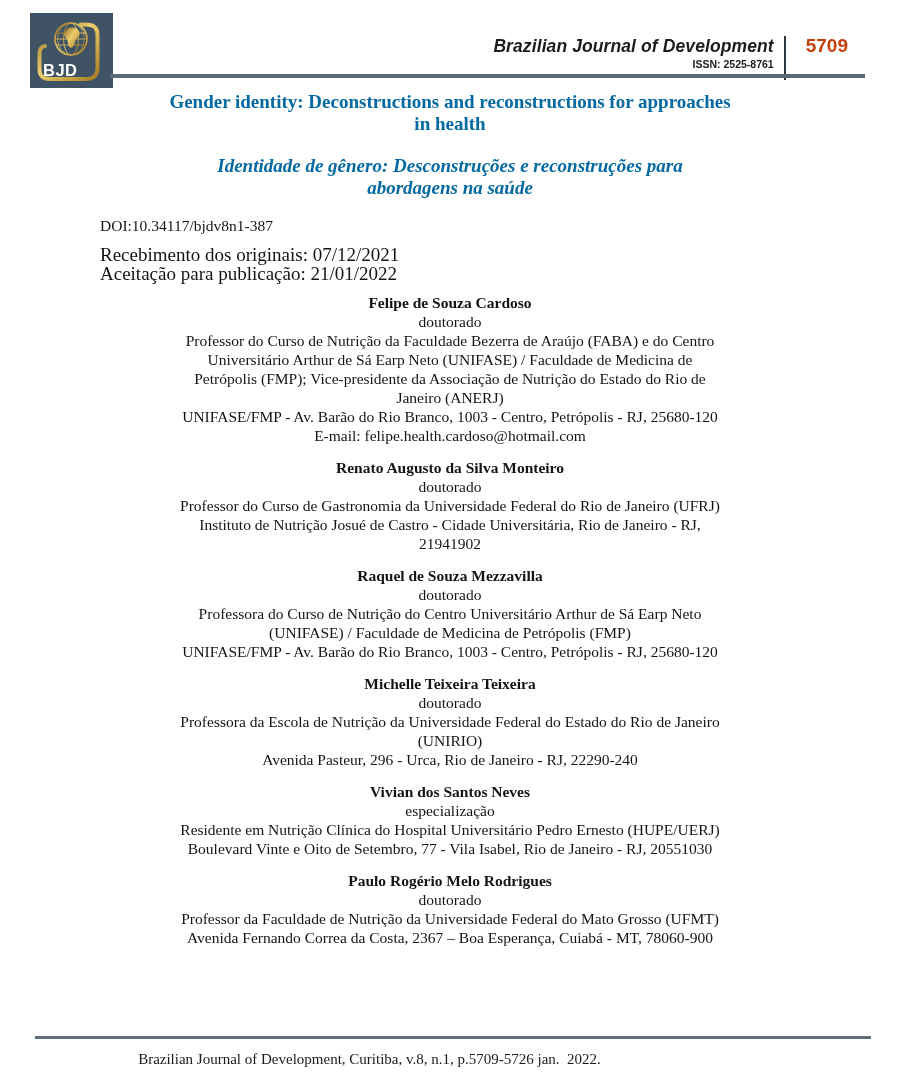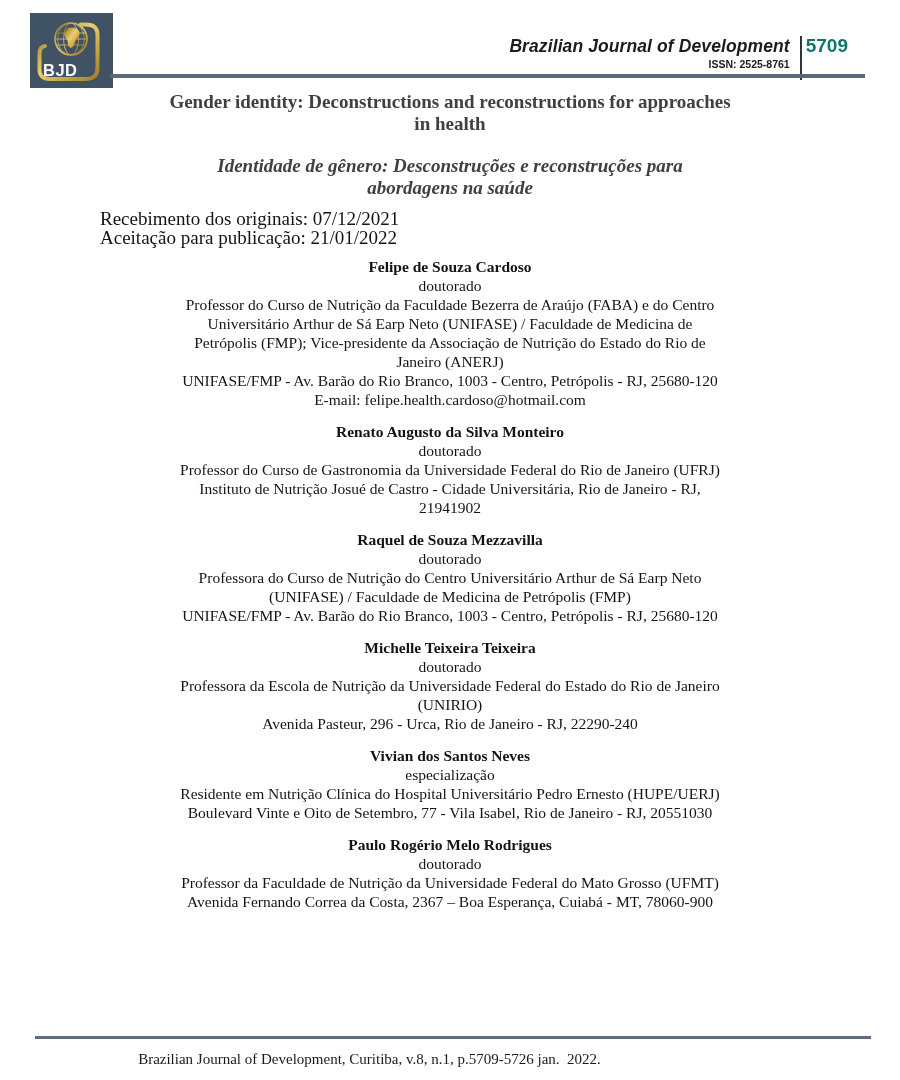--- a/index.html
+++ b/index.html
@@ -26,27 +26,27 @@
     font-family:"Liberation Sans", sans-serif;
   }
   .journal-block { text-align:right; padding-right:10px; }
   .journal-name {
     font-style:italic; font-weight:600; font-size:17.5px; color:#1c1c1c;
     letter-spacing:0.1px; line-height:20px; white-space:nowrap;
   }
   .issn { font-weight:bold; font-size:10.5px; color:#1c1c1c; margin-top:2px; }
   .vline { width:2px; height:44px; background:#2b3640; }
   .page-num {
-    font-size:19px; font-weight:600; color:#0f766e;
-    padding-left:4px; line-height:20px;
+    font-size:19px; font-weight:600; color:#c2410c;
+    padding-left:20px; line-height:20px;
   }
 
   
   .main { position:absolute; left:100px; top:78px; width:700px; text-align:center; }
-  .title { font-weight:bold; font-size:19px; line-height:22px; color:#404040; white-space:pre-line; }
+  .title { font-weight:bold; font-size:19px; line-height:22px; color:#0369a1; white-space:pre-line; }
   .title-en { margin-top:13px; }
   .title-pt { margin-top:20px;font-style:italic; }
   .doi { margin-top:17px; text-align:left; font-size:15.5px; line-height:19px; }
   .dates { margin-top:10px; text-align:left; font-size:19px; line-height:19px; white-space:pre-line; }
   .authors { margin-top:10px; }
   .author-block { margin-bottom:13px; font-size:15.5px; line-height:19px; }
   .author-name { font-weight:bold; }
   .author-line { white-space:nowrap;font-family:Liberation Serif, serif; }
 
   
@@ -97,20 +97,21 @@
   </div>
 
   <div class="header-rule"></div>
 
   <div class="main">
     <div class="title title-en">Gender identity: Deconstructions and reconstructions for approaches
 in health</div>
     <div class="title title-pt">Identidade de gênero: Desconstruções e reconstruções para
 abordagens na saúde</div>
 
+    <div class="doi">DOI:10.34117/bjdv8n1-387</div>
 
     <div class="dates"><span>Recebimento dos originais: 07/12/2021</span>
 <span>Aceitação para publicação: 21/01/2022</span></div>
 
     <div class="authors">
         <div class="author-block">
           <div class="author-name">Felipe de Souza Cardoso</div>
           <div class="author-degree">doutorado</div>
           <div class="author-line">Professor do Curso de Nutrição da Faculdade Bezerra de Araújo (FABA) e do Centro</div>
           <div class="author-line">Universitário Arthur de Sá Earp Neto (UNIFASE) / Faculdade de Medicina de</div>

